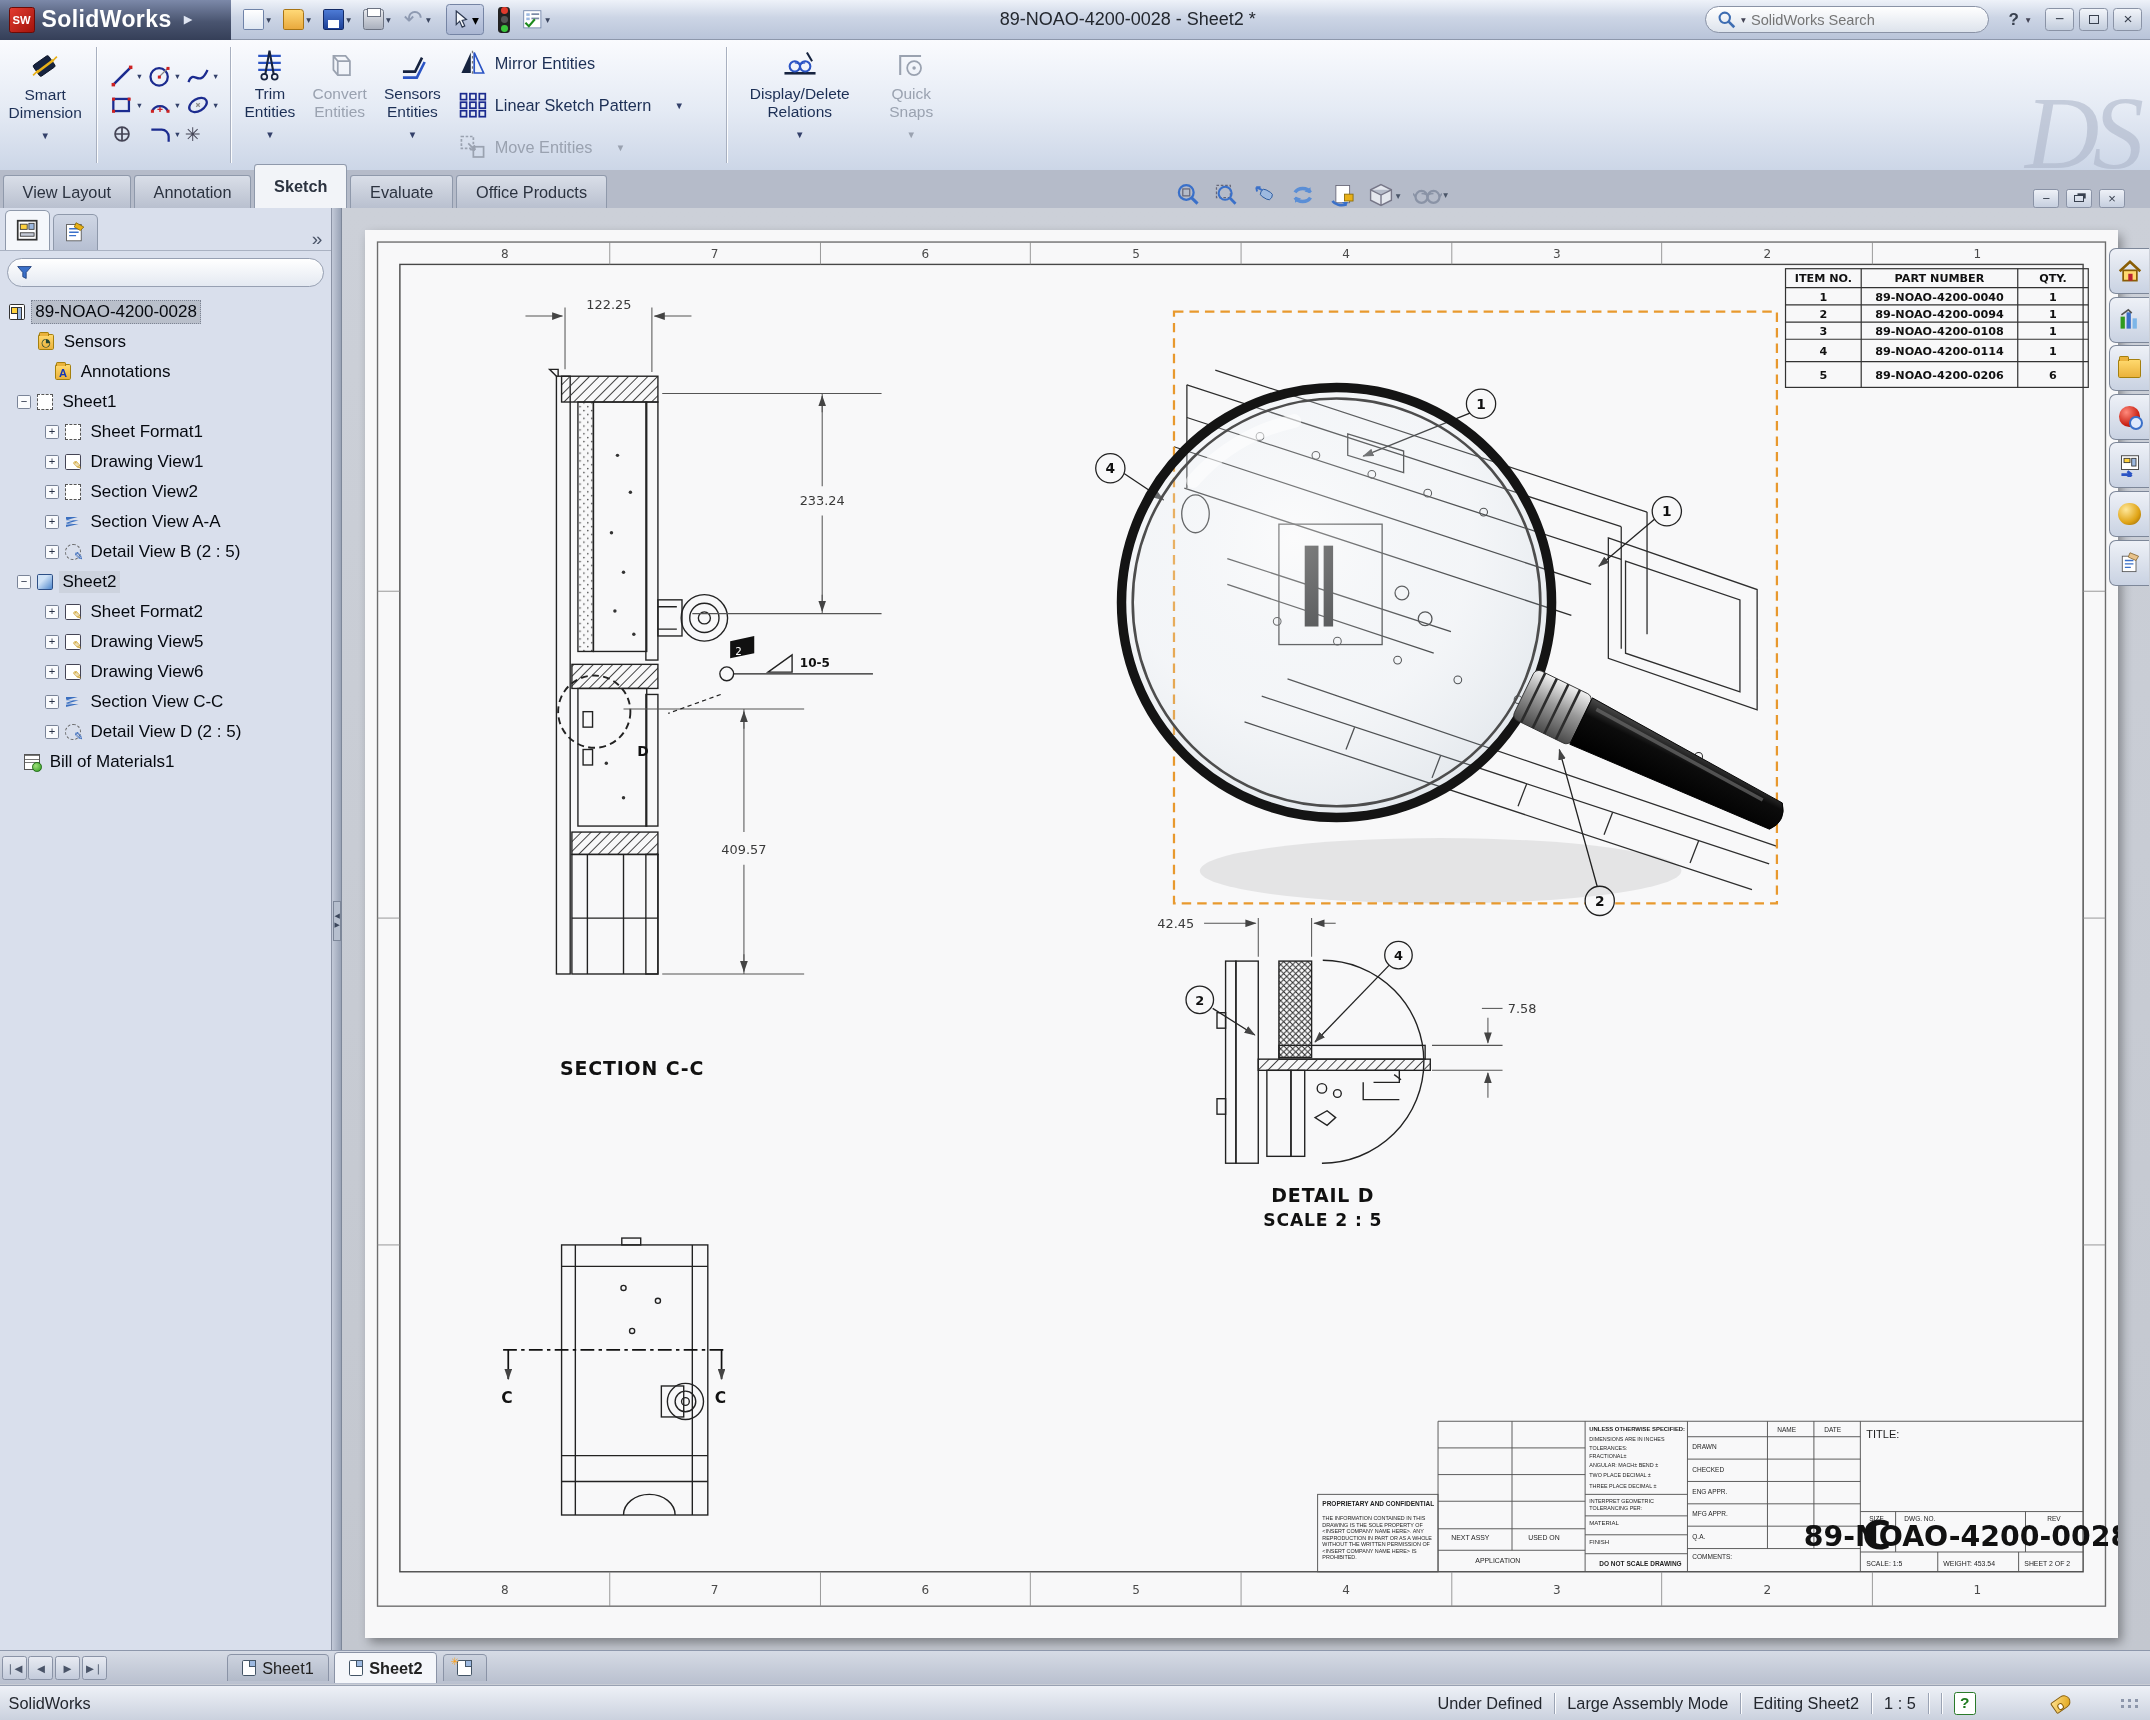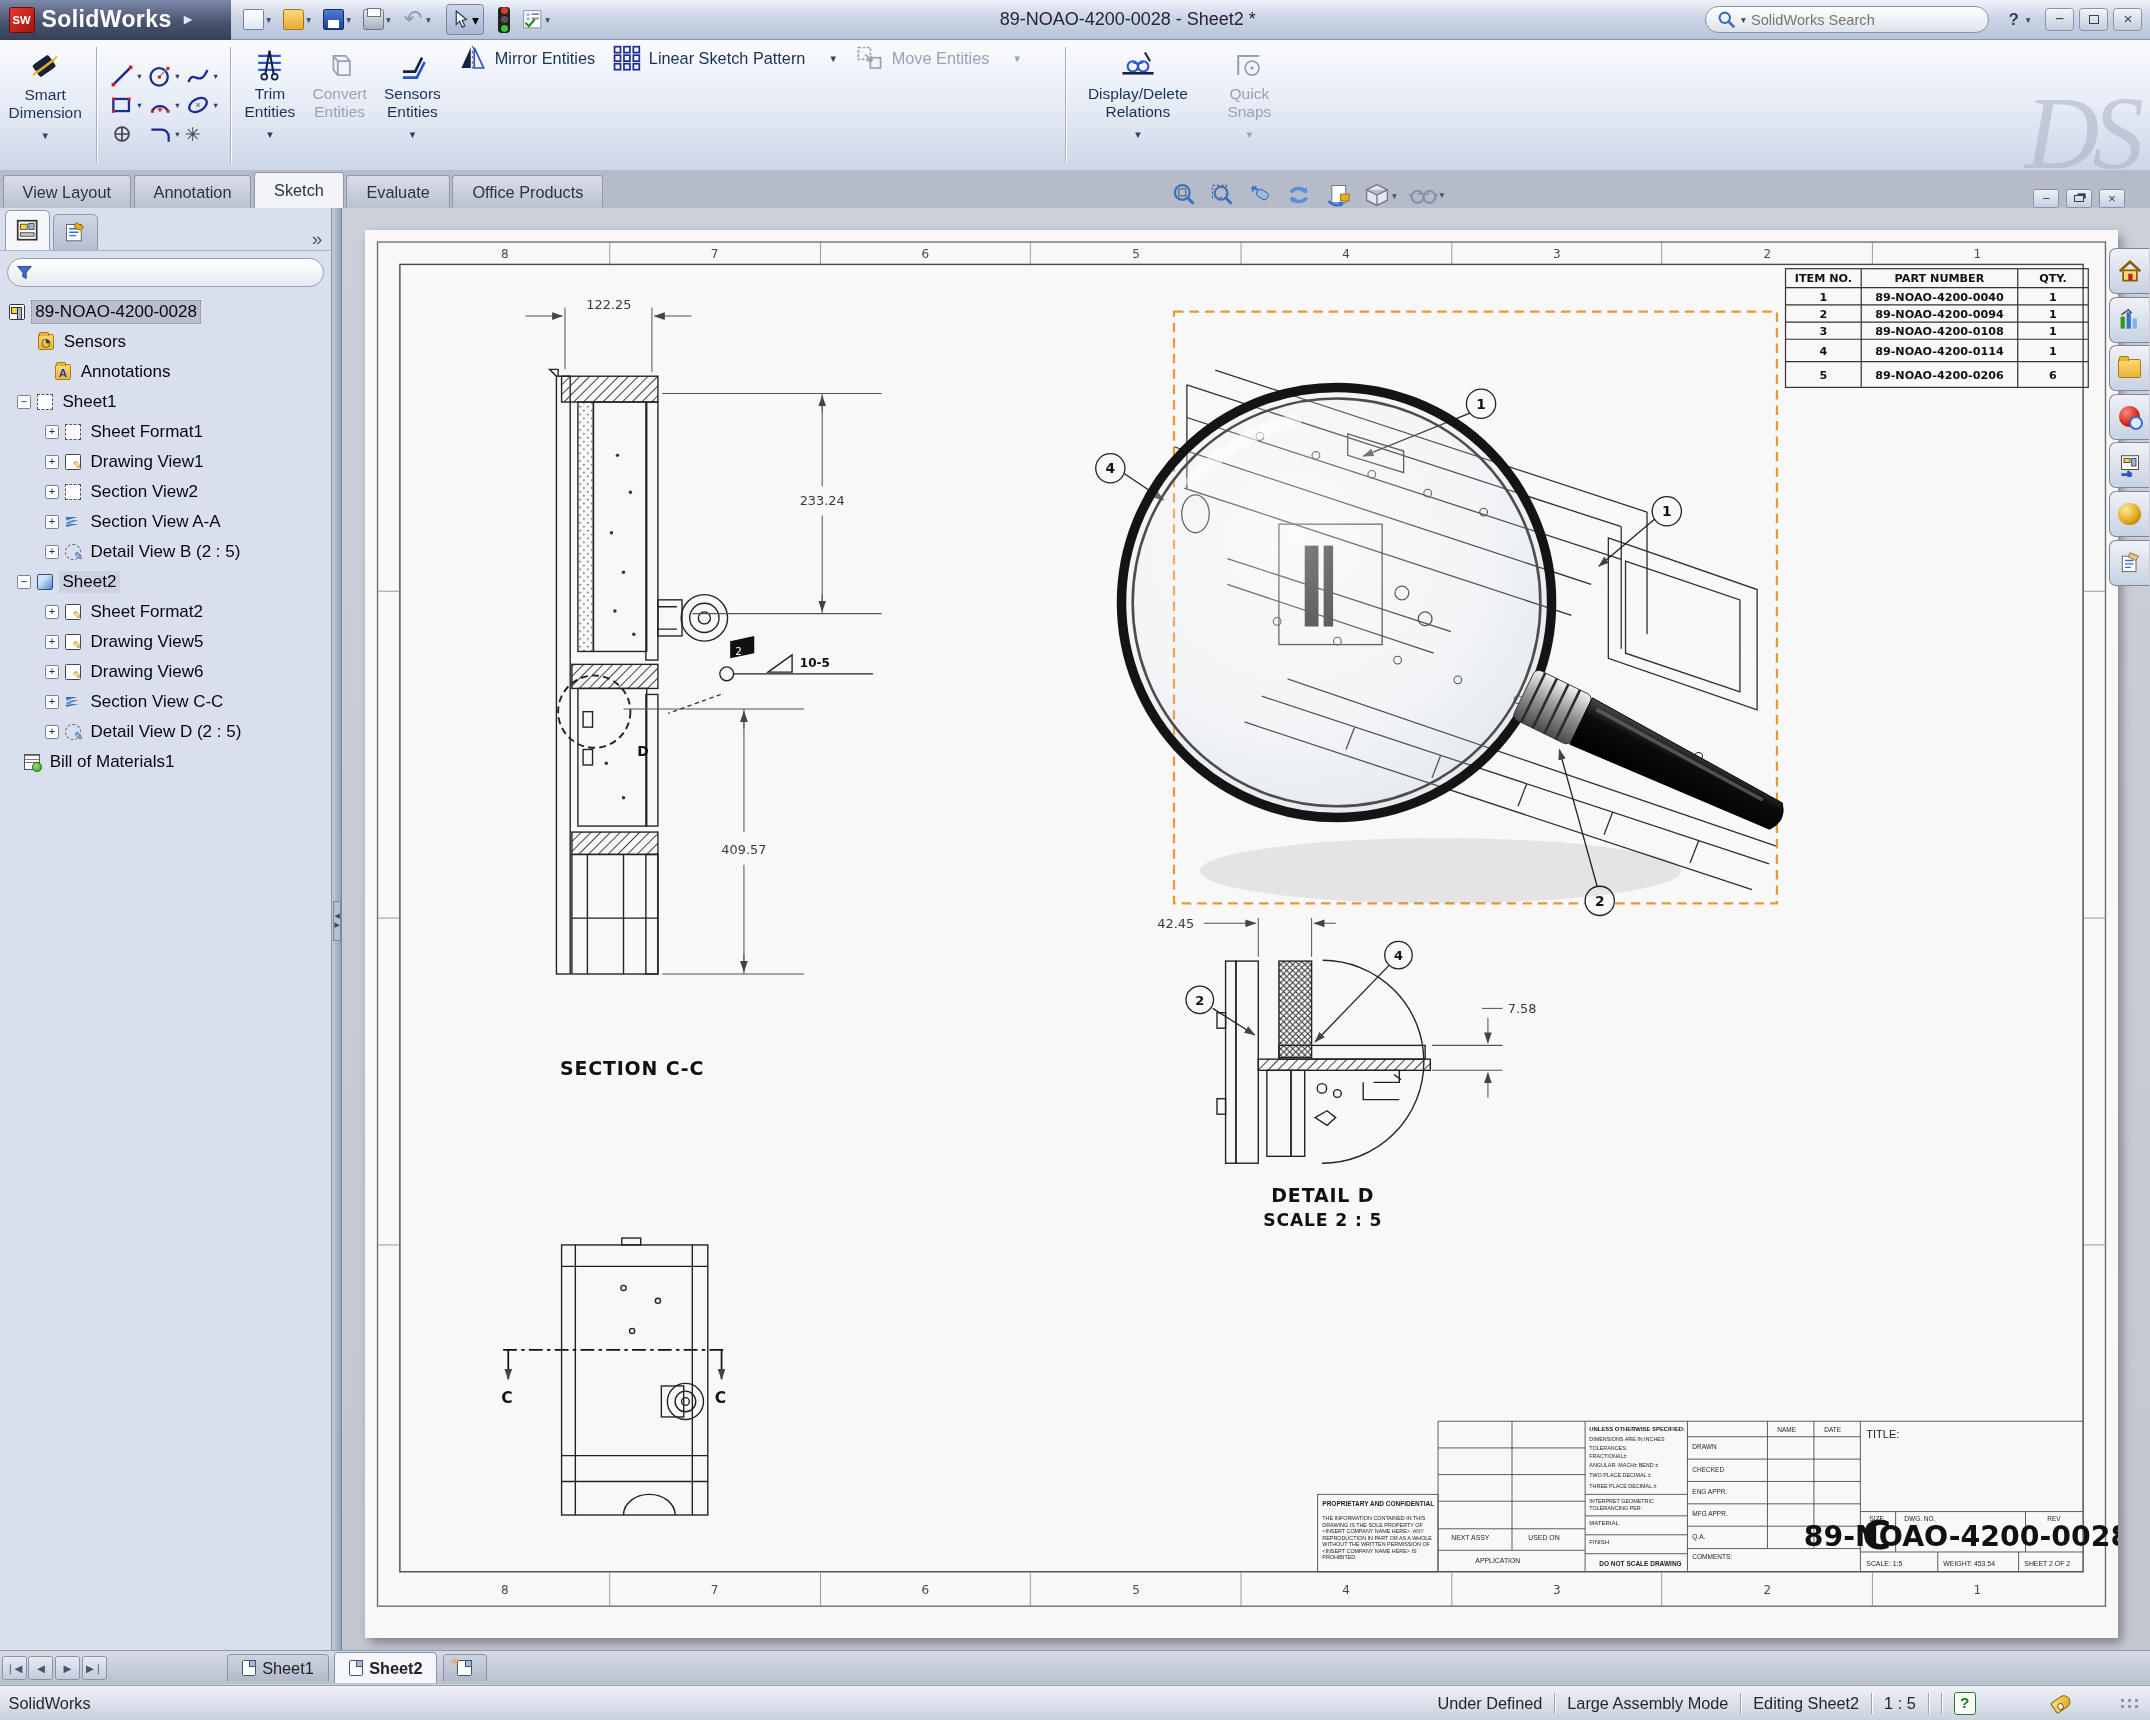--- a/index.html
+++ b/index.html
@@ -40,32 +40,32 @@
   
   #cmdbar{position:absolute;left:0;top:40px;width:2151px;height:131px;
     background:linear-gradient(180deg,#fafbfe,#e4eaf4 55%,#ccd6e7);border-bottom:0.9px solid #98a1b2;display:flex;align-items:stretch}
   .vsep{width:0.9px;background:#a8b0c0;margin:6.9px 5.2px;box-shadow:0.9px 0 0 #fff}
   .bigbtn{display:flex;flex-direction:column;align-items:center;justify-content:flex-start;padding:8.6px 8.6px 1.7px;gap:3.4px;color:#1c2f55;font-size:15.5px;line-height:18px;text-align:center}
   .bigbtn.gray{color:#9aa2b0}
   .bigbtn .dd{font-size:9.5px;color:#33406a;margin-top:1.7px}
   .grid33{display:grid;grid-template-columns:auto auto auto;column-gap:5.2px;row-gap:3.4px;align-content:center;padding:5.2px 6.9px}
   .gcell{display:flex;align-items:center;gap:2.6px}
   .gcell .dd{font-size:8.6px;color:#33406a}
-  .trio{display:flex;flex-direction:row;justify-content:center;gap:17px;padding:0 8.6px}
+  .trio{display:flex;flex-direction:column;justify-content:center;gap:6px;padding:0 8.6px}
   .trio .row{display:flex;align-items:center;gap:7.7px;height:36px;font-size:16.3px;color:#1c2f55}
   .trio .row.gray{color:#9aa2b0}
   .trio .dd{font-size:9.5px;color:#33406a;margin-left:15.5px}
   #ds-mark{position:absolute;right:14px;top:34px;font-family:"Liberation Serif",serif;font-style:italic;
     font-size:103px;color:#a9b2c6;opacity:.55;letter-spacing:-6.9px}
 
   
   #tabrow{position:absolute;left:0;top:170px;width:2151px;height:38px;background:#b5bbc9;display:flex;align-items:flex-end}
   .rtab{height:33px;margin-left:2.6px;padding:0 19px;display:flex;align-items:center;font-size:16.3px;color:#2c3340;
     background:linear-gradient(180deg,#d9dee8,#b9c0cf);border:0.9px solid #8f99ab;border-bottom:none;border-radius:3.4px 3.4px 0 0}
-  .rtab.active{background:#f2f4f8;font-weight:normal;height:36px}
+  .rtab.active{background:#f2f4f8;font-weight:bold;height:44px}
   #hud{display:flex;align-items:center;gap:12px;margin-left:568px}
   #hud .hic{display:flex;align-items:center;gap:1.7px}
   #hud .dd{font-size:9.5px;color:#4a5568}
   #docctl{margin-left:auto;display:flex;align-items:center;margin-right:26px;gap:6.9px}
   .dwbtn{width:26px;height:19px;display:flex;align-items:center;justify-content:center;font-size:13px;color:#39414f;
     background:linear-gradient(180deg,#eef1f7,#c6cfdf);border:0.9px solid #8a93a6;border-radius:2.6px}
 
   
   #main{position:absolute;left:0;top:208px;width:2151px;height:1442px;display:flex}
   #fmpanel{width:332px;height:100%;background:#d9dfec;border-right:0.9px solid #8b93a5;position:relative}

